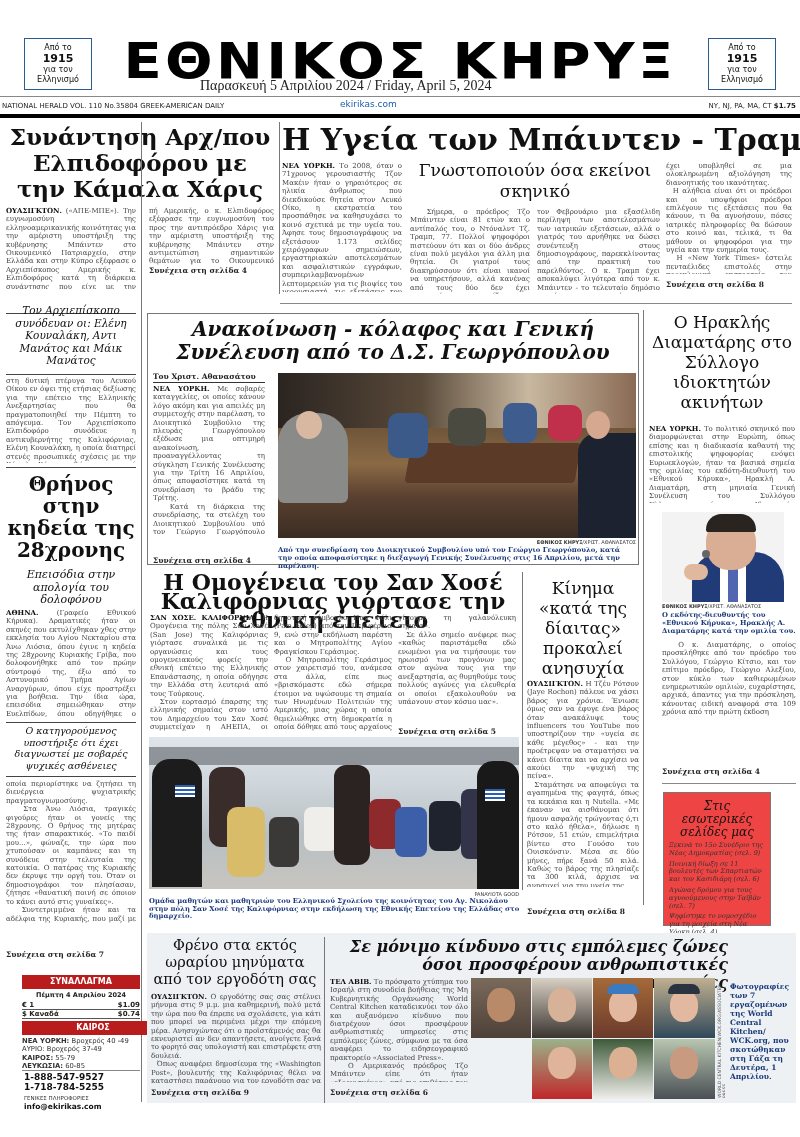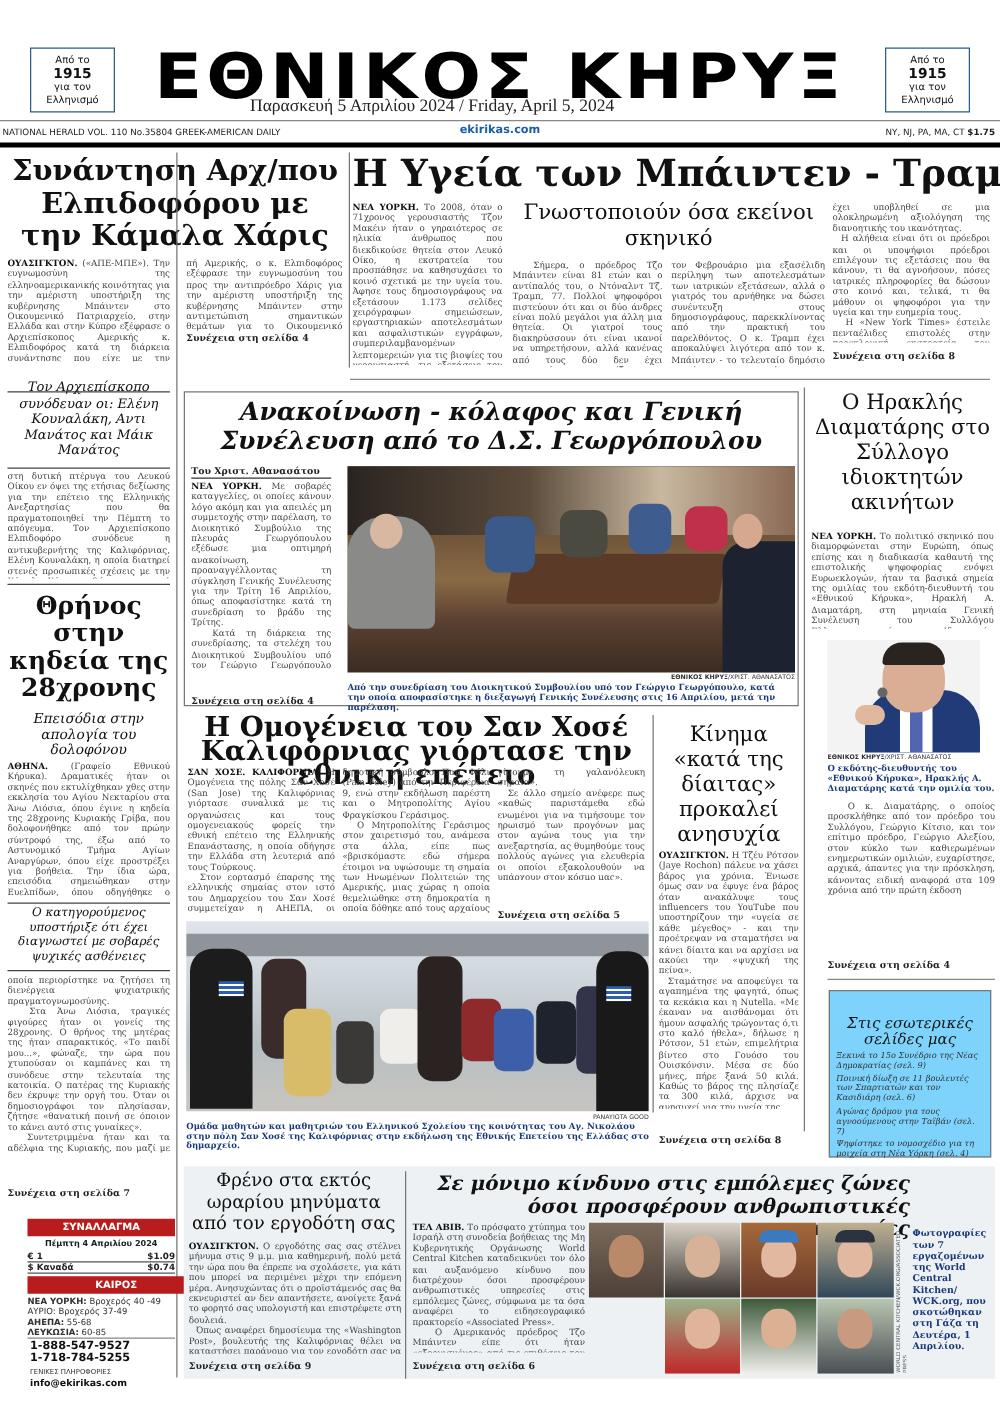--- a/index.html
+++ b/index.html
@@ -4,21 +4,21 @@
 <style>
 *{box-sizing:border-box;margin:0;padding:0}
 body{width:800px;height:1137px;background:#fff;font-family:"DejaVu Serif",serif;color:#222;position:relative;overflow:hidden}
 .abs{position:absolute}
 .mast-box{position:absolute;top:38px;width:68px;height:52px;border:1px solid #2a5d8f;text-align:center;font-family:"DejaVu Sans",sans-serif;font-size:8px;line-height:10px;padding-top:4px;color:#111}
 .mast-box b{font-size:11px;display:block;line-height:12px}
 .mast-title{position:absolute;left:130px;top:34px;width:540px;text-align:center;font-family:"DejaVu Sans",sans-serif;font-weight:bold;font-size:50px;letter-spacing:3px;line-height:54px;color:#000;transform:scaleX(1.12);}
 .mast-date{position:absolute;left:200px;top:78px;width:400px;text-align:left;font-family:"Liberation Serif",serif;font-size:14px}
 .strip{position:absolute;left:0;top:96px;width:800px;height:18px;border-top:1px solid #888;font-family:"DejaVu Sans",sans-serif;font-size:7px}
 .strip .l{position:absolute;left:2px;top:5px}
-.strip .c{position:absolute;left:340px;top:2px;width:120px;text-align:center;font-size:9px;font-weight:bold;color:#1b5ea8}
+.strip .c{position:absolute;left:340px;top:2px;width:120px;font-size:9px;font-weight:normal;color:#1b5ea8}
 .strip .r{position:absolute;right:4px;top:5px}
 .strip .r b{font-weight:bold}
 .thickrule{position:absolute;left:0;top:114px;width:800px;height:4px;background:#000}
 .head{font-family:"DejaVu Serif",serif;font-weight:bold;color:#111;text-align:center}
 .body{font-family:"DejaVu Serif",serif;font-size:7px;line-height:8.4px;color:#444;text-align:justify;overflow:hidden}
 .body b{color:#111}
 .cont{font-family:"DejaVu Serif",serif;font-size:7.5px;font-weight:bold;color:#222}
 .vrule{position:absolute;width:1px;background:#777}
 .hrule{position:absolute;height:1px;background:#888}
 .photo{position:absolute;overflow:hidden}
@@ -131,21 +131,21 @@
     </div>
   <div style="display:flex;justify-content:space-between;border-bottom:1px solid #555">
       <span>$ Καναδά</span>
       <span>$0.74</span>
     </div>
 </div>
 <div class="abs blueband" style="left:22px;top:1021px;width:142px">ΚΑΙΡΟΣ</div>
 <div class="abs side" style="left:22px;top:1037px;width:118px;font-size:6.8px;line-height:8.3px;color:#333">
   <div><b>ΝΕΑ ΥΟΡΚΗ:</b> <span>Βροχερός 40 -49</span></div>
   <div><span>ΑΥΡΙΟ:</span> <span>Βροχερός 37-49</span></div>
-  <div><b>ΑΗΕΠΑ:</b> <span>55-68</span></div>
+  <div><b>ΚΑΙΡΟΣ:</b> <span>55-79</span></div>
   <div style="border-bottom:1px solid #888"><b>ΛΕΥΚΩΣΙΑ:</b> <span>60-85</span></div>
 </div>
 <div class="abs side" style="left:24px;top:1072px;font-weight:bold;font-size:9px;line-height:10px;color:#111">
   <div>1-888-547-9527</div>
   <div>1-718-784-5255</div>
 </div>
 <div class="abs side" style="left:24px;top:1095px;font-size:5.5px;line-height:7px;color:#333">ΓΕΝΙΚΕΣ ΠΛΗΡΟΦΟΡΙΕΣ</div>
 <div class="abs side" style="left:24px;top:1102px;font-size:7.5px;font-weight:bold;color:#111">info@ekirikas.com</div>
 
 <div class="abs head" style="left:148px;top:573px;width:370px;font-size:22px;line-height:19px">Η Ομογένεια του Σαν Χοσέ Καλιφόρνιας γιόρτασε την εθνική επέτειο</div>
@@ -171,21 +171,21 @@
 </div>
 <div class="abs credit" style="left:149px;top:891px;width:370px">PANAYIOTA GOOD</div>
 <div class="abs caption" style="left:149px;top:898px;width:380px;font-size:6.8px;line-height:7.6px;color:#1b3a7a">Ομάδα μαθητών και μαθητριών του Ελληνικού Σχολείου της κοινότητας του Αγ. Νικολάου στην πόλη Σαν Χοσέ της Καλιφόρνιας στην εκδήλωση της Εθνικής Επετείου της Ελλάδας στο δημαρχείο.</div>
 
 <div class="vrule" style="left:522px;top:572px;height:318px"></div>
 
 <div class="abs head" style="left:527px;top:578px;width:112px;font-size:17px;line-height:20px;font-weight:normal">Κίνημα «κατά της δίαιτας» προκαλεί ανησυχία</div>
 <div class="abs body art-html" style="left:527px;top:680px;width:112px;height:207px"><b>ΟΥΑΣΙΓΚΤΟΝ.</b> Η Τζέυ Ρότσον (Jaye Rochon) πάλευε να χάσει βάρος για χρόνια. Ένιωσε όμως σαν να έφυγε ένα βάρος όταν ανακάλυψε τους influencers του YouTube που υποστηρίζουν την «υγεία σε κάθε μέγεθος» - και την προέτρεψαν να σταματήσει να κάνει δίαιτα και να αρχίσει να ακούει την «ψυχική της πείνα».<br>&nbsp;&nbsp;Σταμάτησε να αποφεύγει τα αγαπημένα της φαγητά, όπως τα κεκάκια και η Nutella. «Με έκαναν να αισθάνομαι ότι ήμουν ασφαλής τρώγοντας ό,τι στο καλό ήθελα», δήλωσε η Ρότσον, 51 ετών, επιμελήτρια βίντεο στο Γουόσο του Ουισκόνσιν. Μέσα σε δύο μήνες, πήρε ξανά 50 κιλά. Καθώς το βάρος της πλησίαζε τα 300 κιλά, άρχισε να ανησυχεί για την υγεία της.<br>&nbsp;&nbsp;Τα βίντεο που είδε η Ρότσον είναι μέρος του κινήματος «κατά της δίαιτας», ενός φαινομένου που ξεκίνησε από τα μέσα κοινωνικής δικτύωσης ως μια προσπάθεια καταπολέμησης του στίγματος του βάρους και της ανθυγιεινής εμμονής με τη λεπτότητα. Αλλά τώρα οι παγκόσμιοι έμποροι τροφίμων επιδιώ-</div>
 <div class="abs cont" style="left:527px;top:907px">Συνέχεια στη σελίδα 8</div>
 
-<div class="abs" style="left:663px;top:792px;width:130px;height:134px;border:1px solid #777;background:#7dd3fc;padding:19px 5px">
+<div class="abs" style="left:663px;top:792px;width:108px;height:134px;border:1px solid #777;background:#ef4444;padding:7px 5px">
   <div class="head" style="font-size:12px;line-height:13px;font-weight:normal;font-style:italic">Στις εσωτερικές σελίδες μας</div>
   <div class="body" style="font-style:italic;margin-top:3px;font-size:6.6px;line-height:7.8px;color:#333;text-align:left">
     <div style="margin-bottom:3px">Ξεκινά το 15ο Συνέδριο της Νέας Δημοκρατίας (σελ. 9)</div>
     <div style="margin-bottom:3px">Ποινική δίωξη σε 11 βουλευτές των Σπαρτιατών και τον Κασιδιάρη (σελ. 6)</div>
     <div style="margin-bottom:3px">Αγώνας δρόμου για τους αγνοούμενους στην Ταϊβάν (σελ. 7)</div>
     <div>Ψηφίστηκε το νομοσχέδιο για τη μοιχεία στη Νέα Υόρκη (σελ. 4)</div>
   </div>
 </div>
 
 <div class="abs" style="left:147px;top:933px;width:649px;height:170px;background:#edf1f4"></div>

